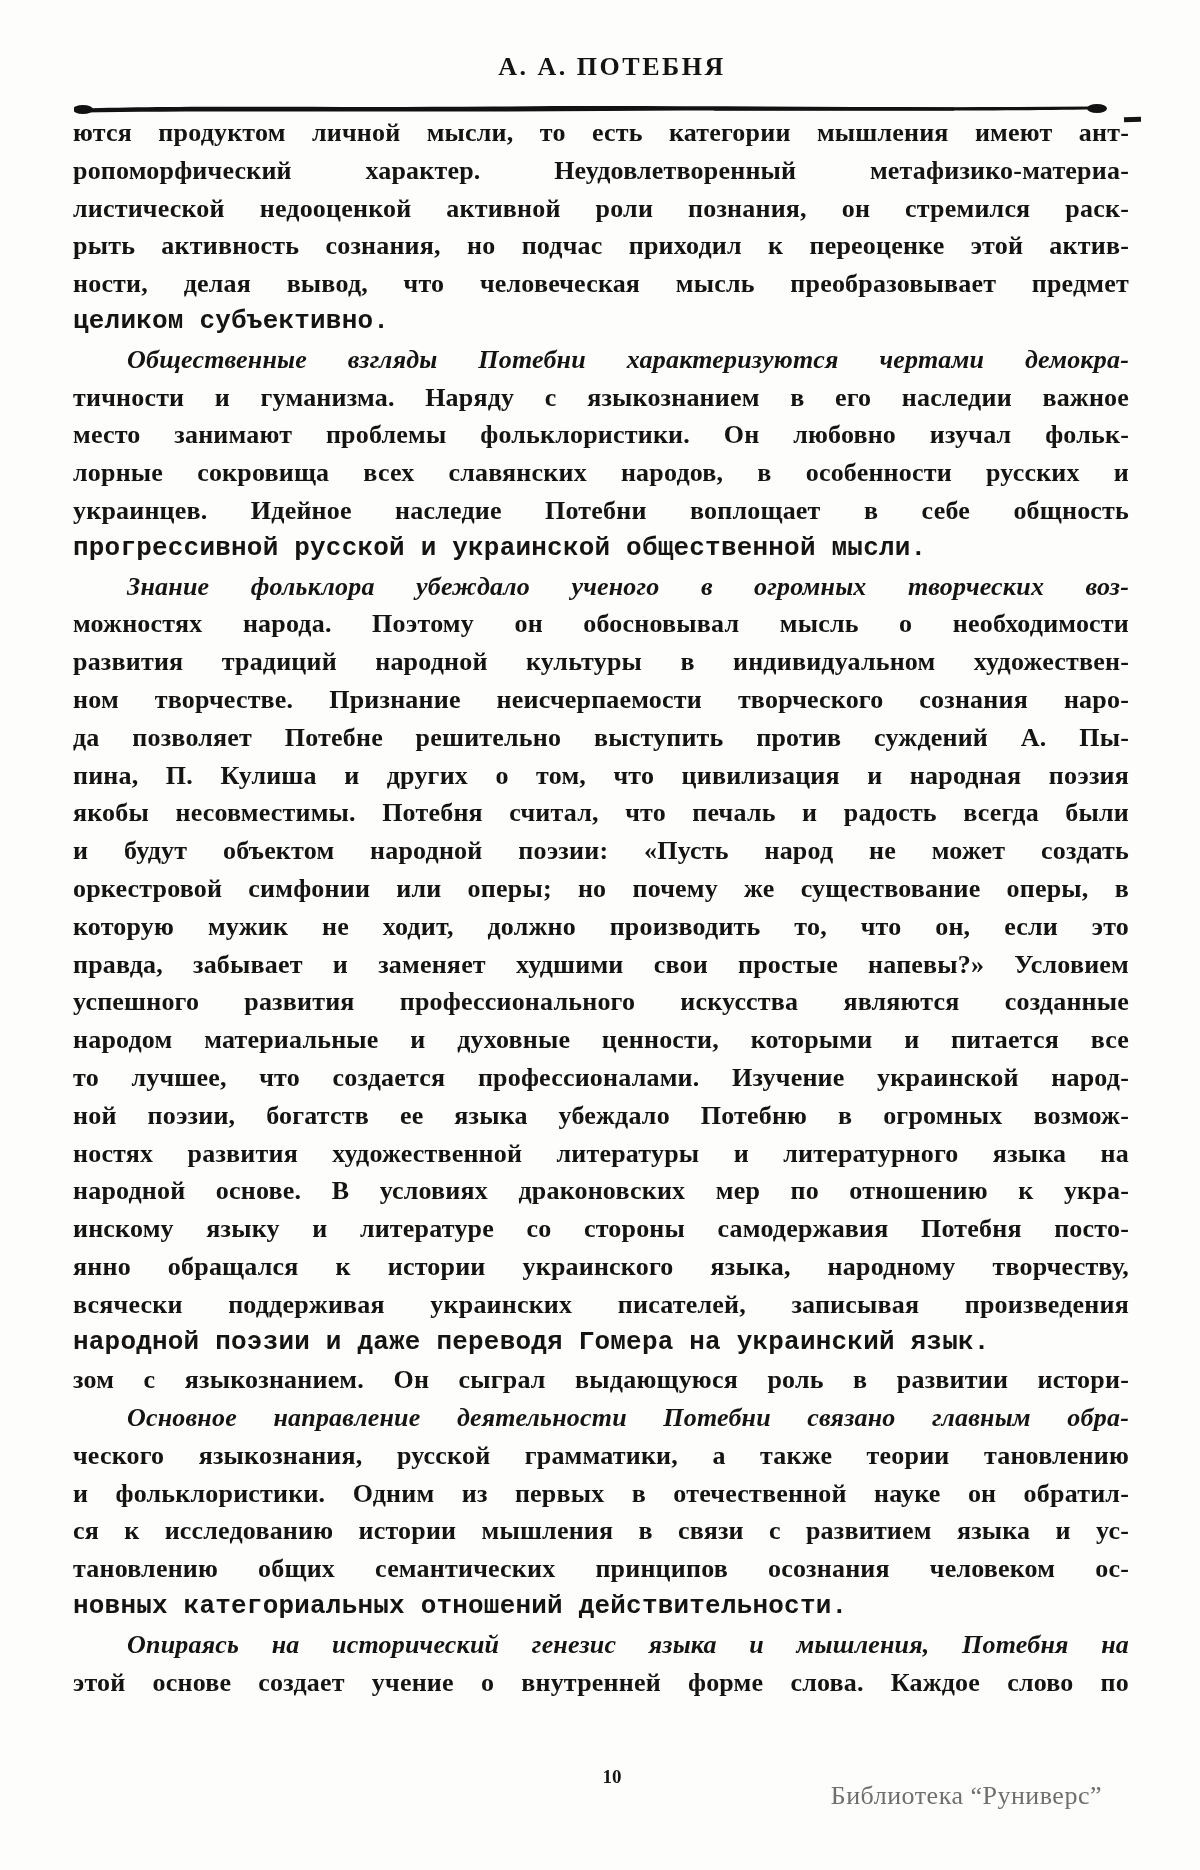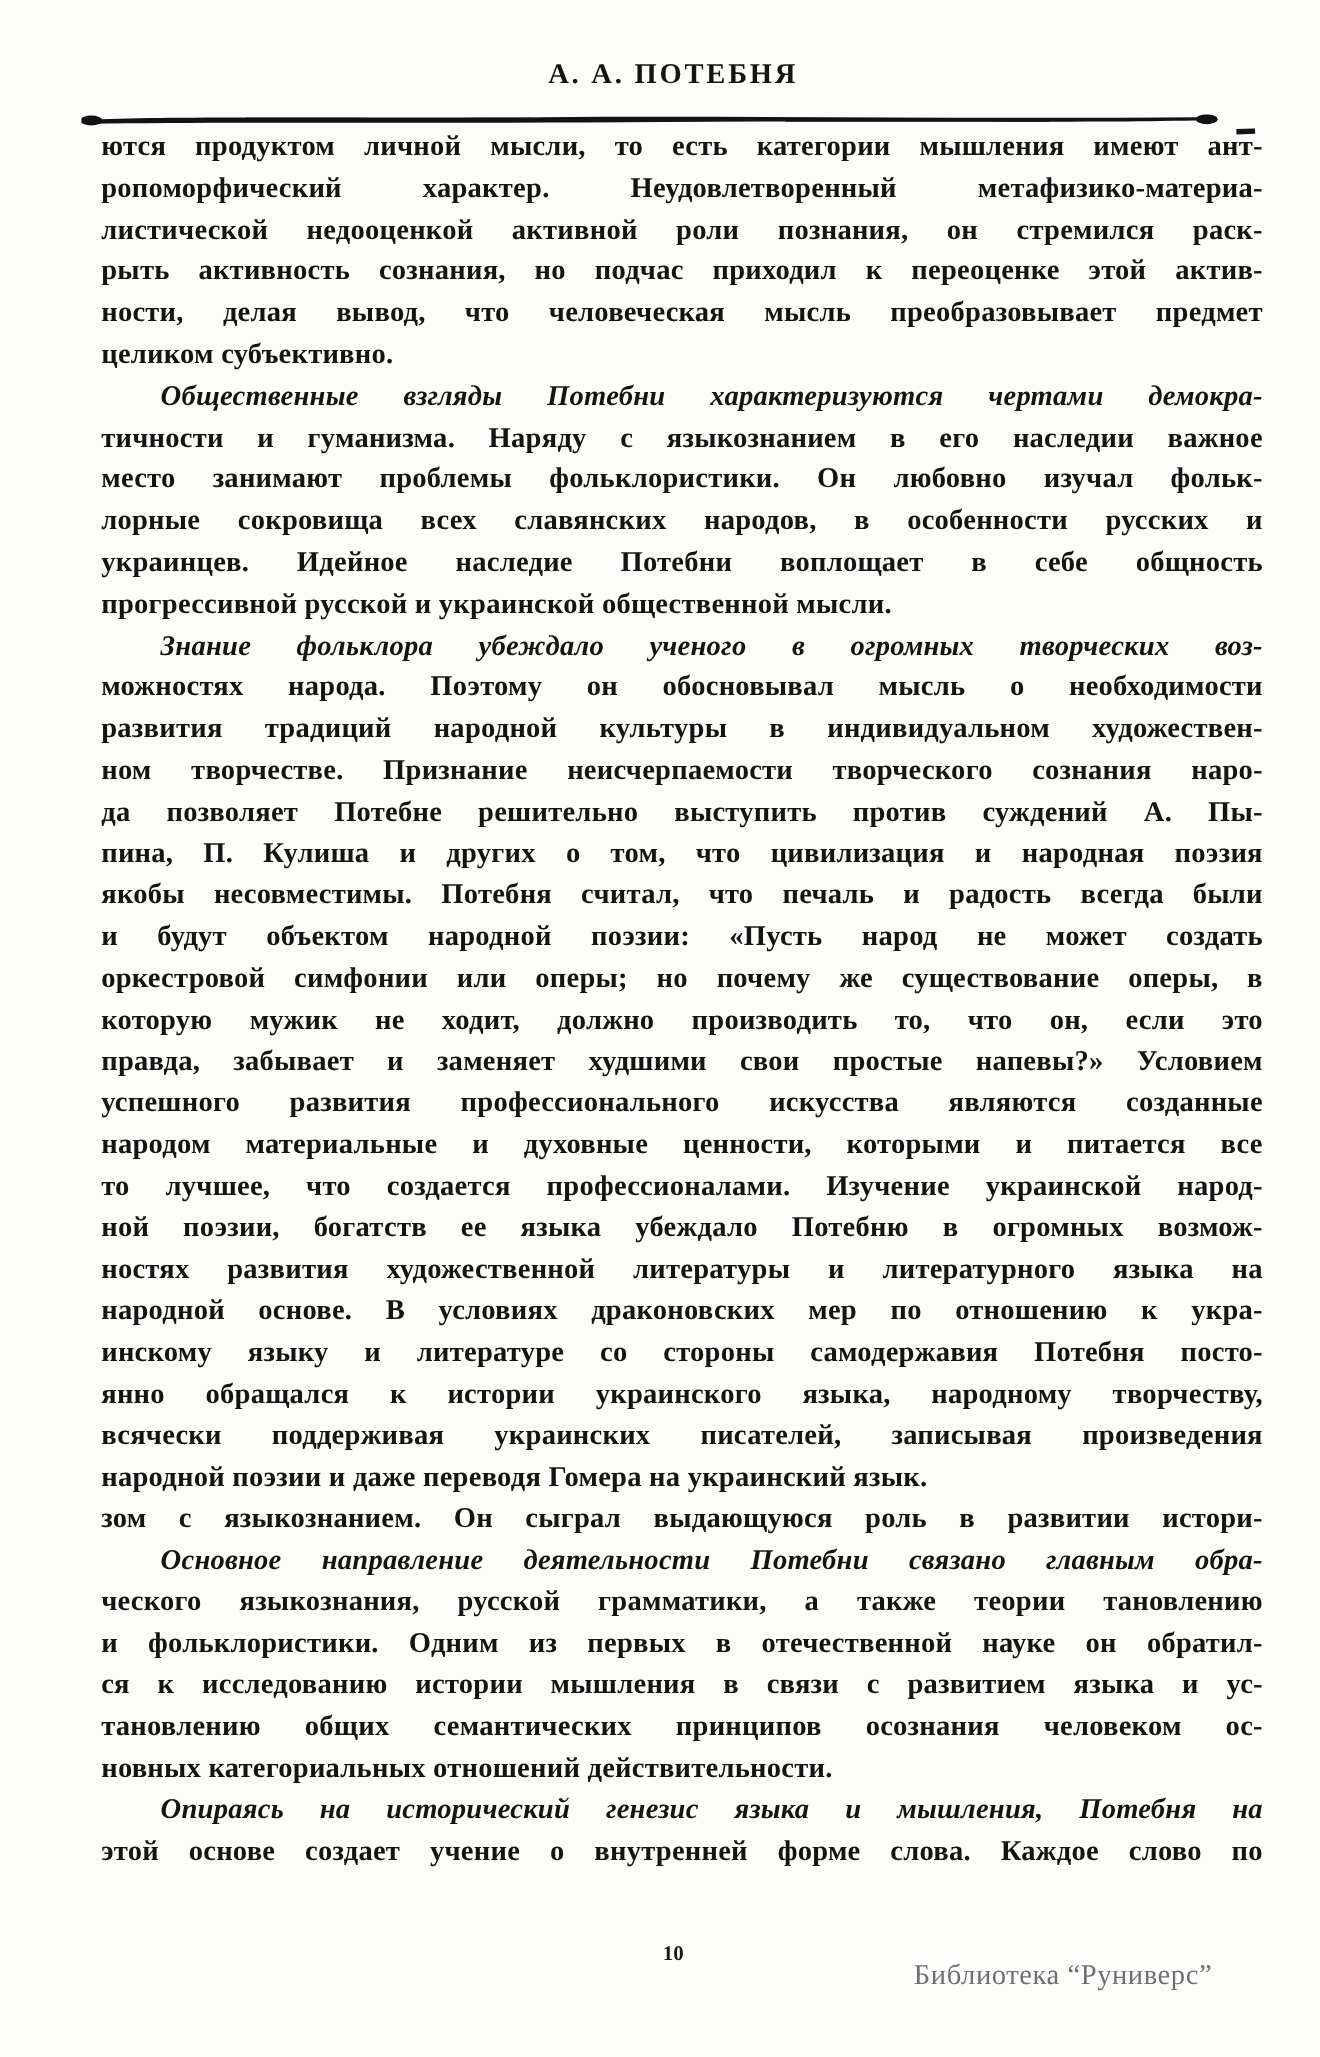--- a/index.html
+++ b/index.html
@@ -27,32 +27,31 @@
   .artifact{
     position:absolute;left:1124px;top:117px;
     width:17px;height:5px;background:#141414;
     transform:rotate(-2deg);
   }
   .text-body{
     position:absolute;top:114px;left:73px;width:1056px;
     font-size:26px;
     font-weight:bold;
     letter-spacing:0.2px;
-    margin-left:19px;
   }
   .paragraph{margin:0;}
   .line{
     line-height:37.8px;
     height:37.8px;
     text-align:justify;
     text-align-last:justify;
     white-space:nowrap;
   }
   .line.indent{text-indent:54px;font-style:italic;}
-  .line.flush-left{text-align-last:left;}
+  .line.flush-left{text-align-last:left;font-family:Liberation Mono, monospace;}
   .page-number{
     position:absolute;left:0;right:0;top:1766px;
     text-align:center;
     font-size:19px;font-weight:bold;
   }
   .watermark{
     position:absolute;right:122px;top:1781px;
     font-size:26px;
     font-weight:normal;
     color:#6f6f6f;

